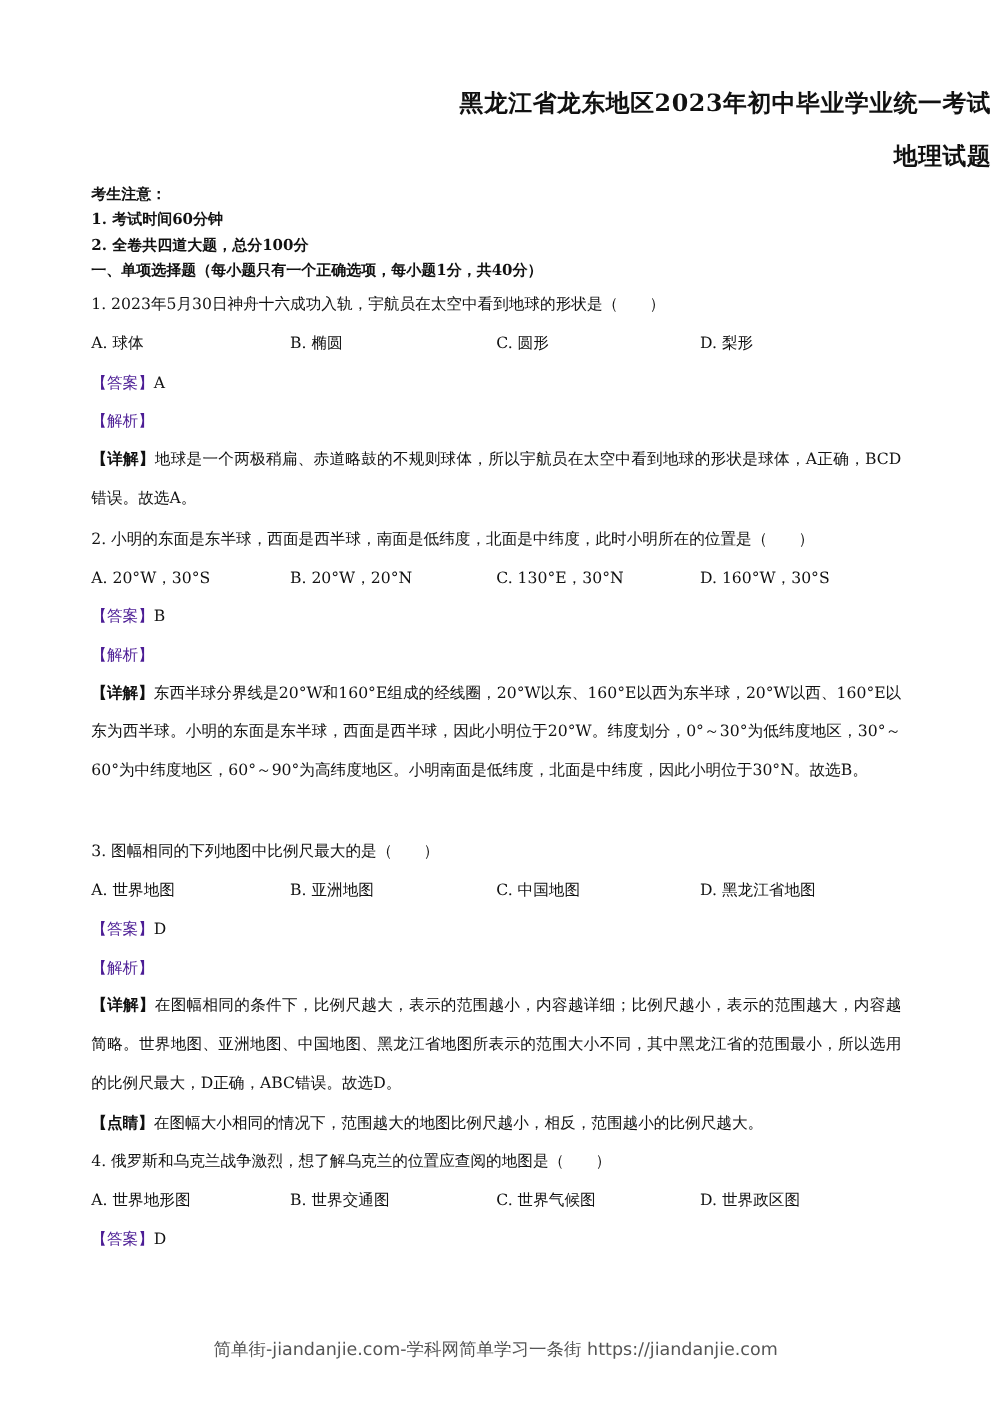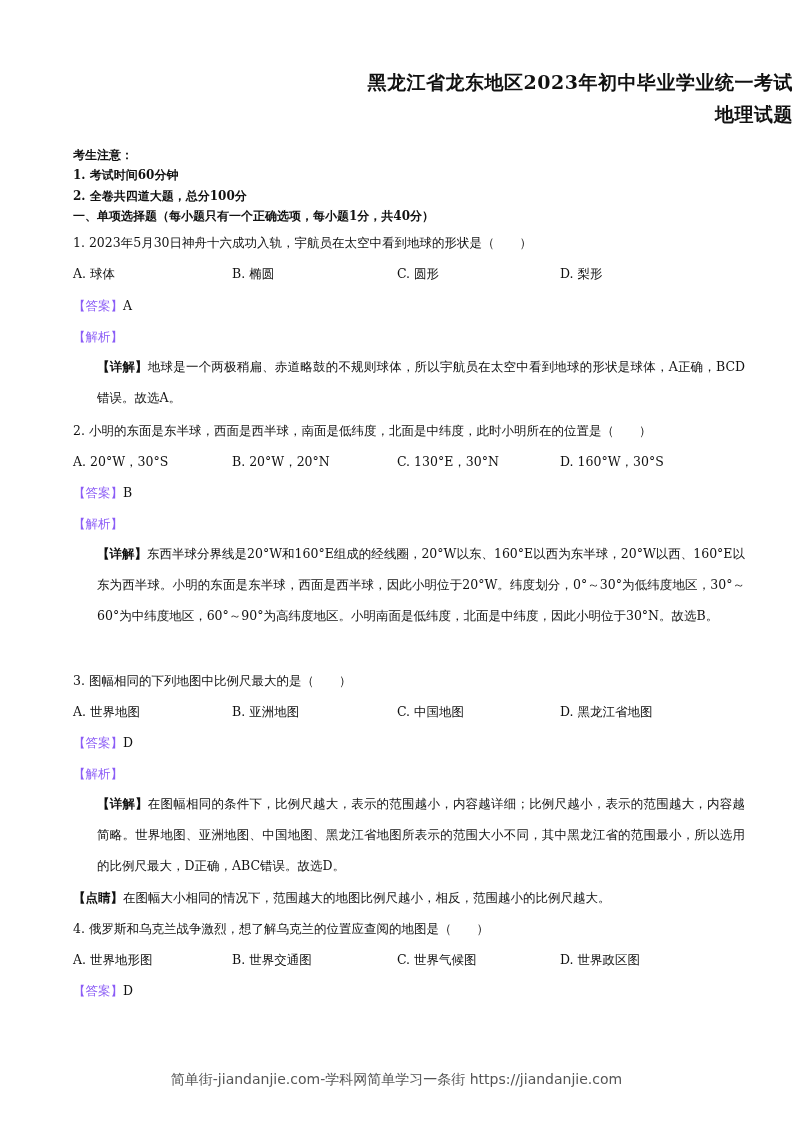--- a/index.html
+++ b/index.html
@@ -1,28 +1,28 @@
 <!DOCTYPE html>
 <html><head>
 <meta charset="utf-8">
 <style>
   html, body { margin: 0; padding: 0; background: #ffffff; }
   body { width: 793px; height: 1122px; position: relative; overflow: hidden;
          font-family: "DejaVu Serif", "Liberation Serif", serif; color: #111; }
   .title { position: absolute; left: 0; width: 793px; text-align: right;
            font-weight: bold; font-size: 19px; letter-spacing: 0.5px; }
   .t1 { top: 70px; }
-  .t2 { top: 102px; }
+  .t2 { top: 112px; }
   .bold-line { position: absolute; left: 73px; font-weight: bold; font-size: 12px; white-space: nowrap; }
   .line { position: absolute; left: 73px; font-size: 12.5px; white-space: nowrap; }
-  .para { position: absolute; left: 73px; width: 648px; font-size: 12.5px; line-height: 31px; text-align: justify; margin-left: 24px; }
+  .para { position: absolute; left: 73px; width: 648px; font-size: 12.5px; line-height: 31px; text-align: justify; }
   .opts { position: absolute; left: 73px; width: 660px; font-size: 12.5px; }
   .opt { position: absolute; white-space: nowrap; }
   .o0 { left: 0; } .o1 { left: 159px; } .o2 { left: 324px; } .o3 { left: 487px; text-align: center; }
-  .tag-blue { color: #8b5cf6; }
+  .tag-blue { color: #4c1d95; }
   .tag-black { color: #111; font-weight: bold; }
   .footer { position: absolute; top: 1071px; left: 0; width: 793px; text-align: center;
             font-family: "DejaVu Sans", "Liberation Sans", sans-serif; font-size: 14px; color: #555; }
 </style>
 </head>
 <body>
 
 <div>
 
   <div class="title t1">黑龙江省龙东地区2023年初中毕业学业统一考试</div>

